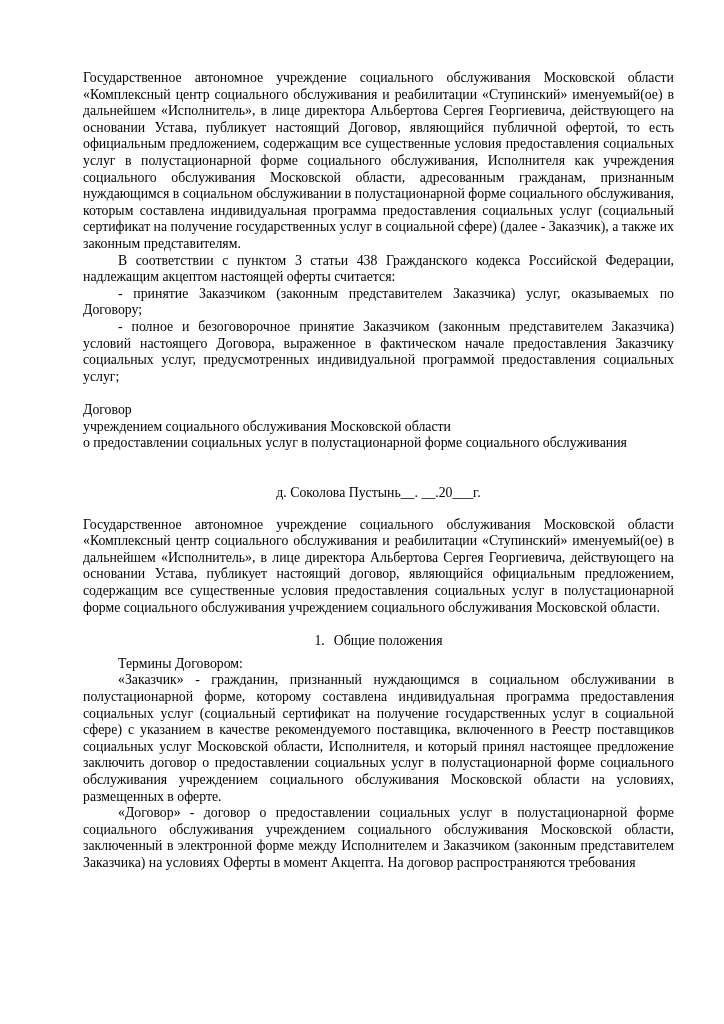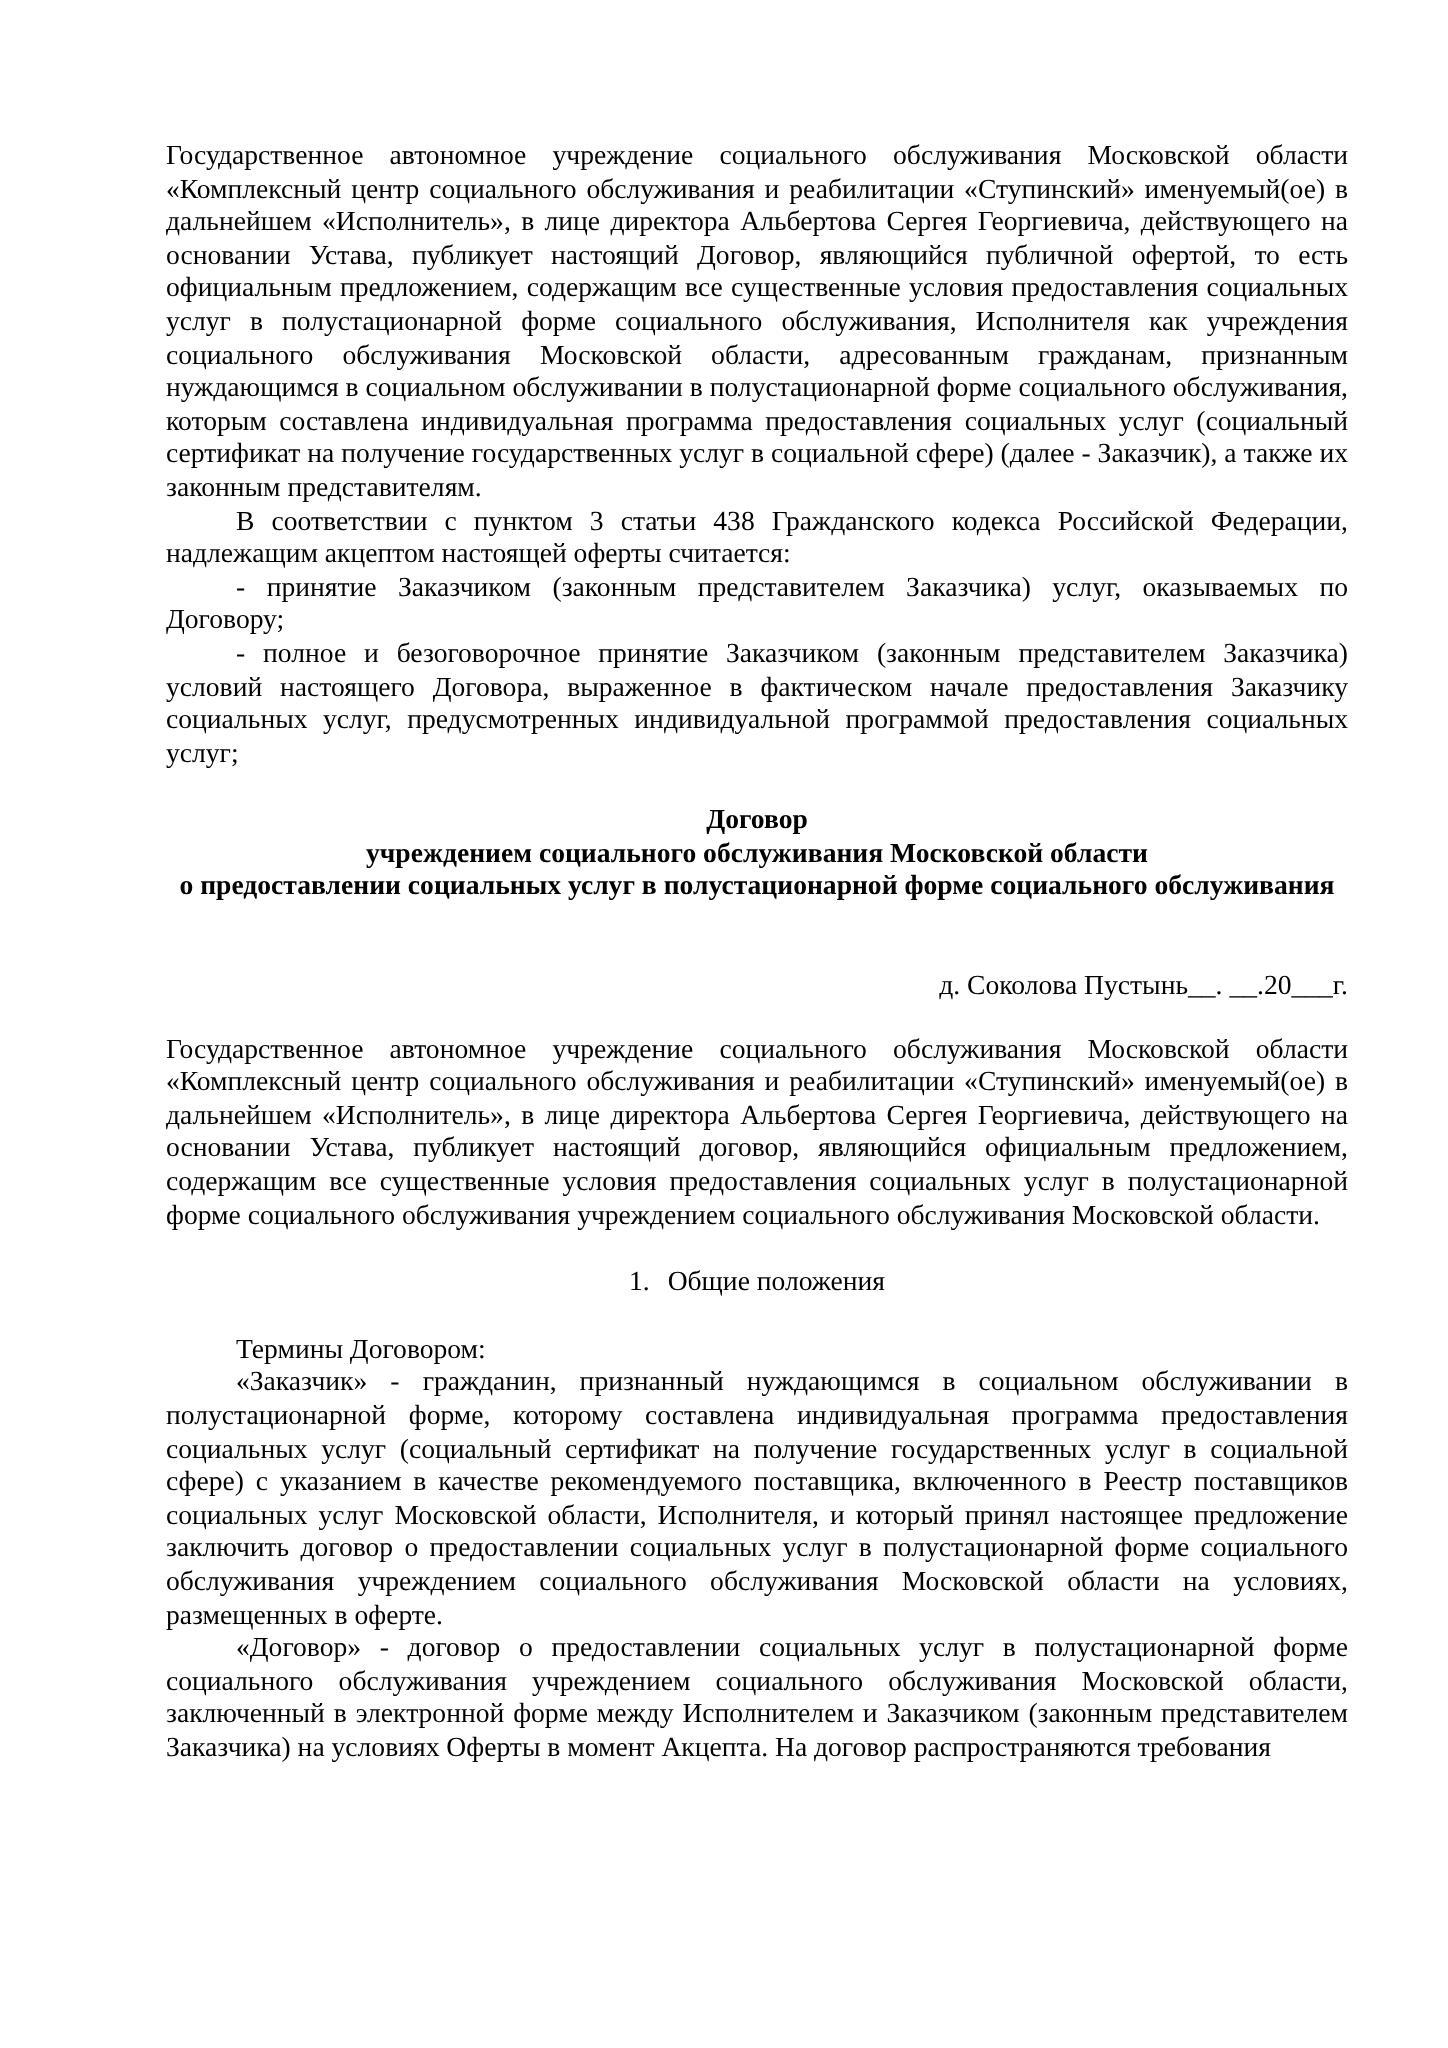--- a/index.html
+++ b/index.html
@@ -25,38 +25,38 @@
   }
   .para {
     margin: 0;
     text-align: justify;
   }
   .para.indent {
     text-indent: 35px;
   }
   .contract-title {
     margin-top: 17px;
-    text-align: center;
-    font-weight: bold;
+    text-align: left;
+    font-weight: normal;
   }
   .contract-title .t-line {
     white-space: nowrap;
   }
   .place-date-row {
     margin-top: 33px;
     display: flex;
-    justify-content: flex-end;
+    justify-content: center;
     align-items: baseline;
   }
   .offer-para {
     margin-top: 15px;
   }
   .section-heading {
     margin-top: 17px;
-    margin-bottom: 17px;
+    margin-bottom: 6px;
     text-align: center;
   }
   .section-heading .num {
     margin-right: 9px;
   }
 </style>
 </head>
 <body>
 
 <div class="page">

